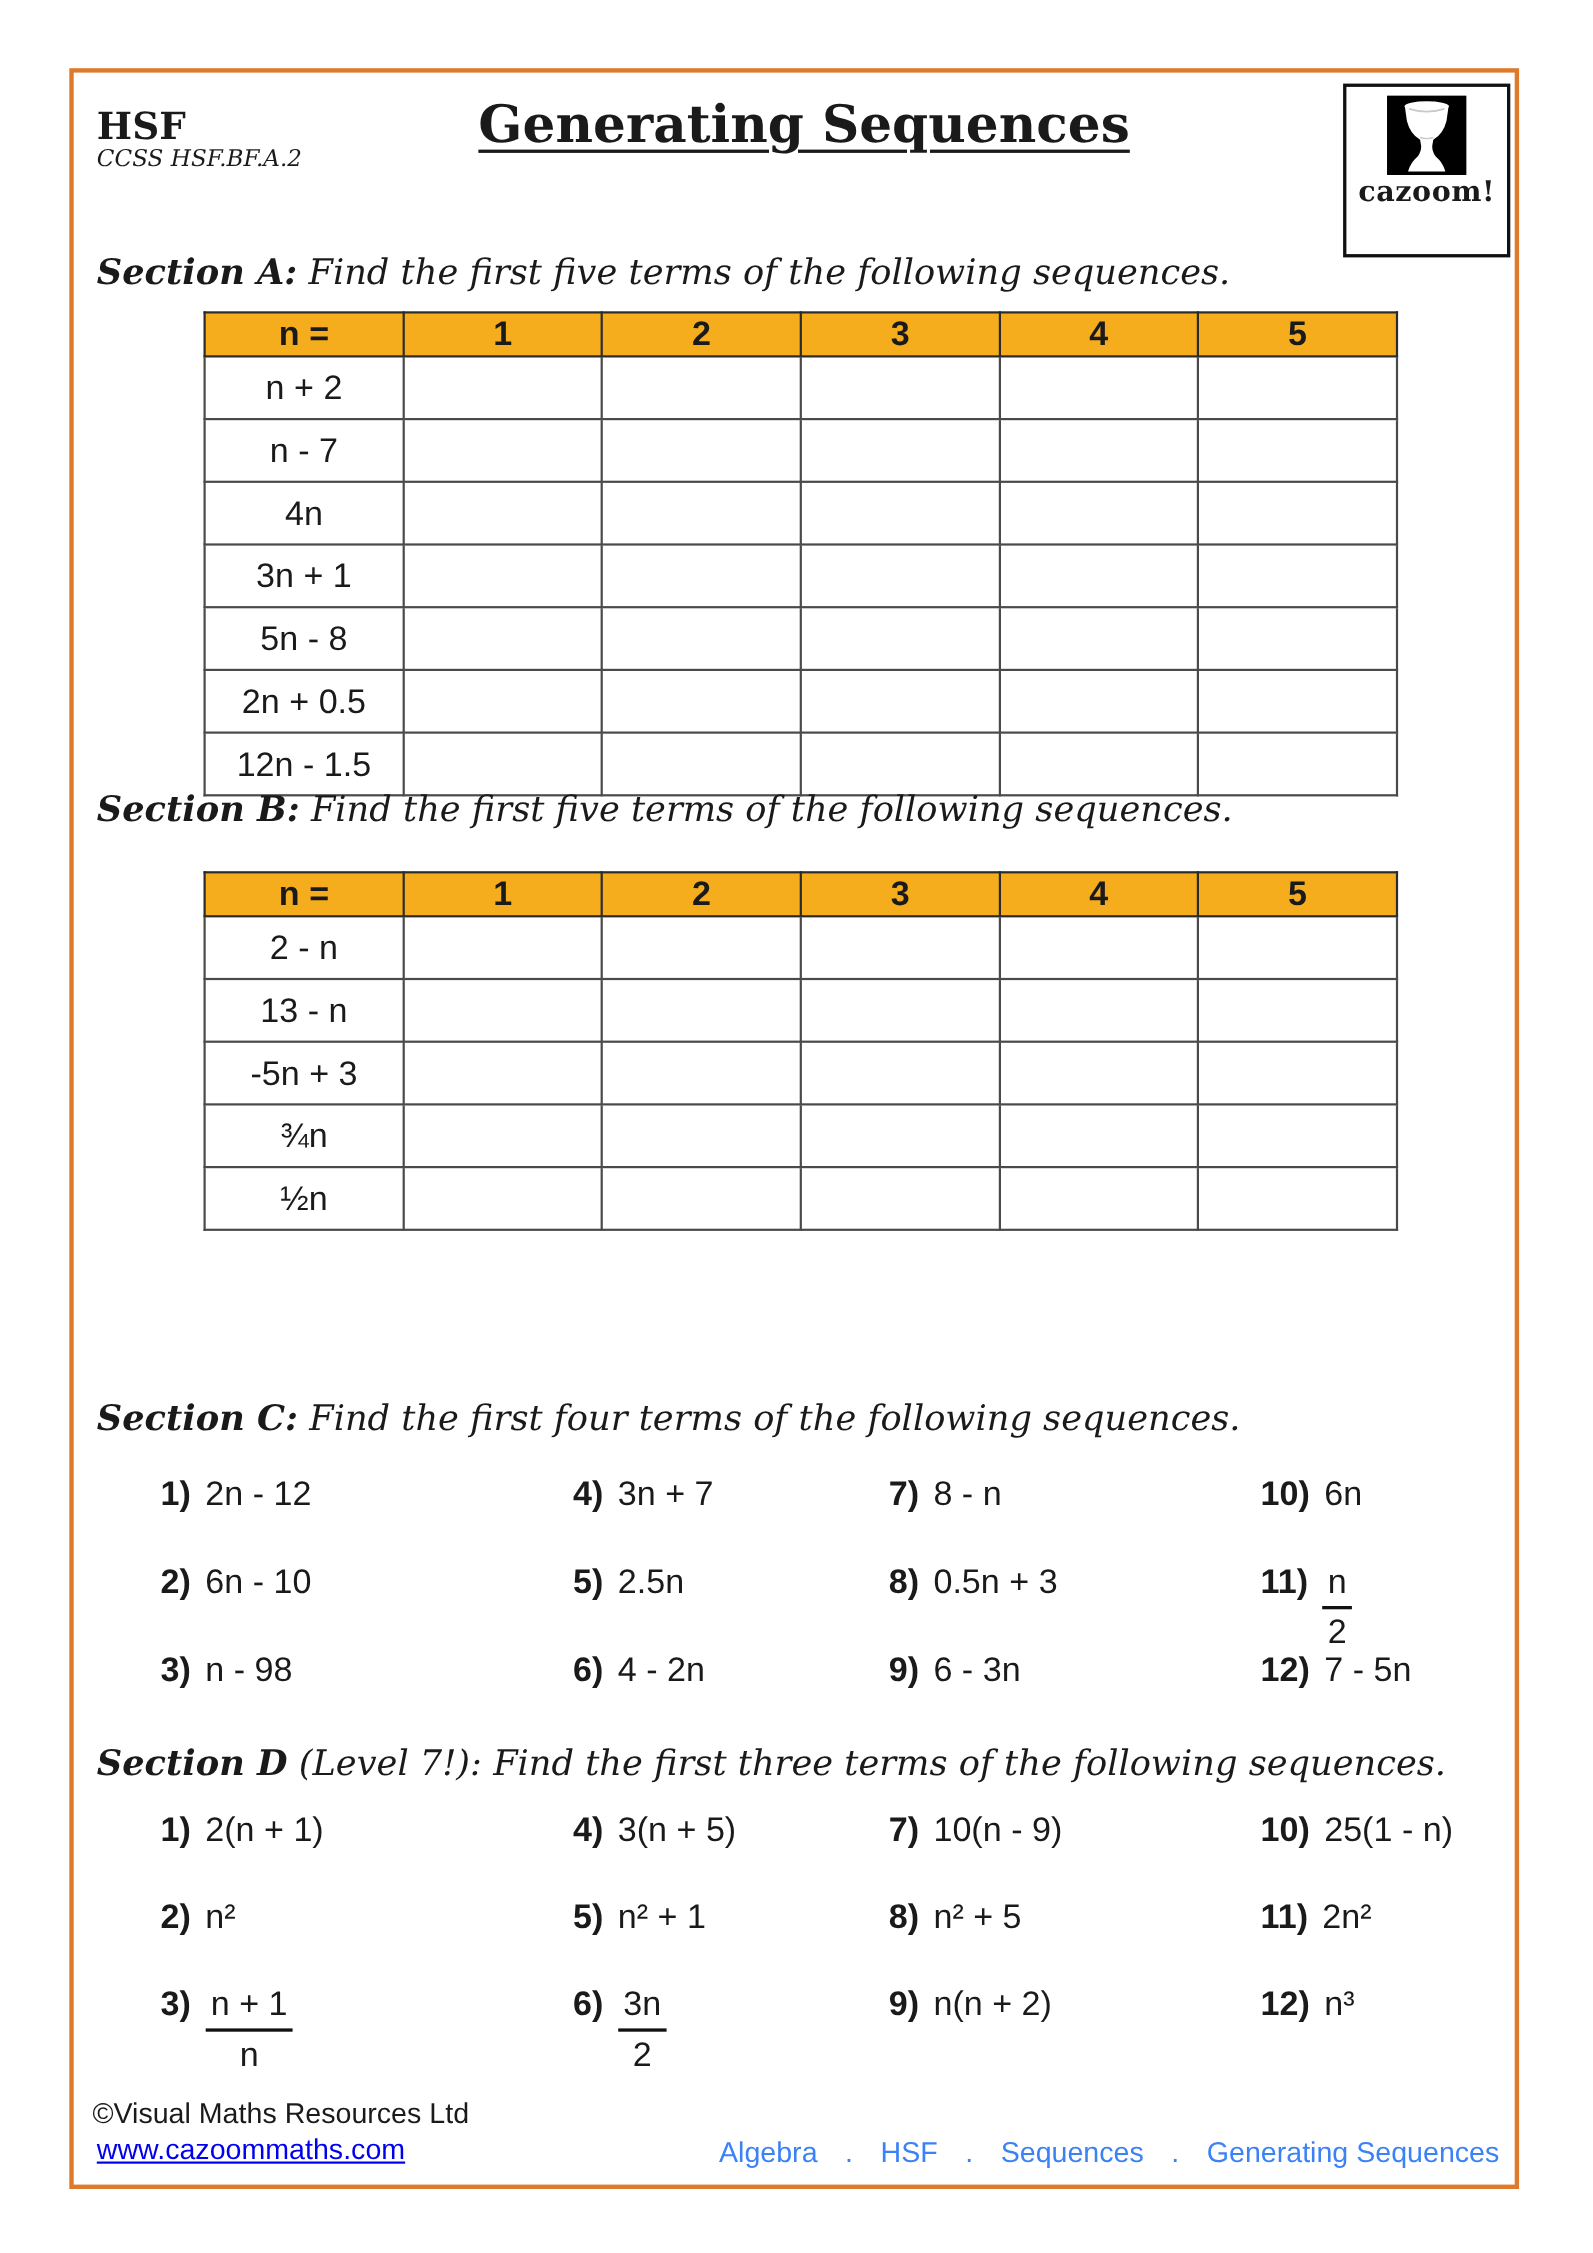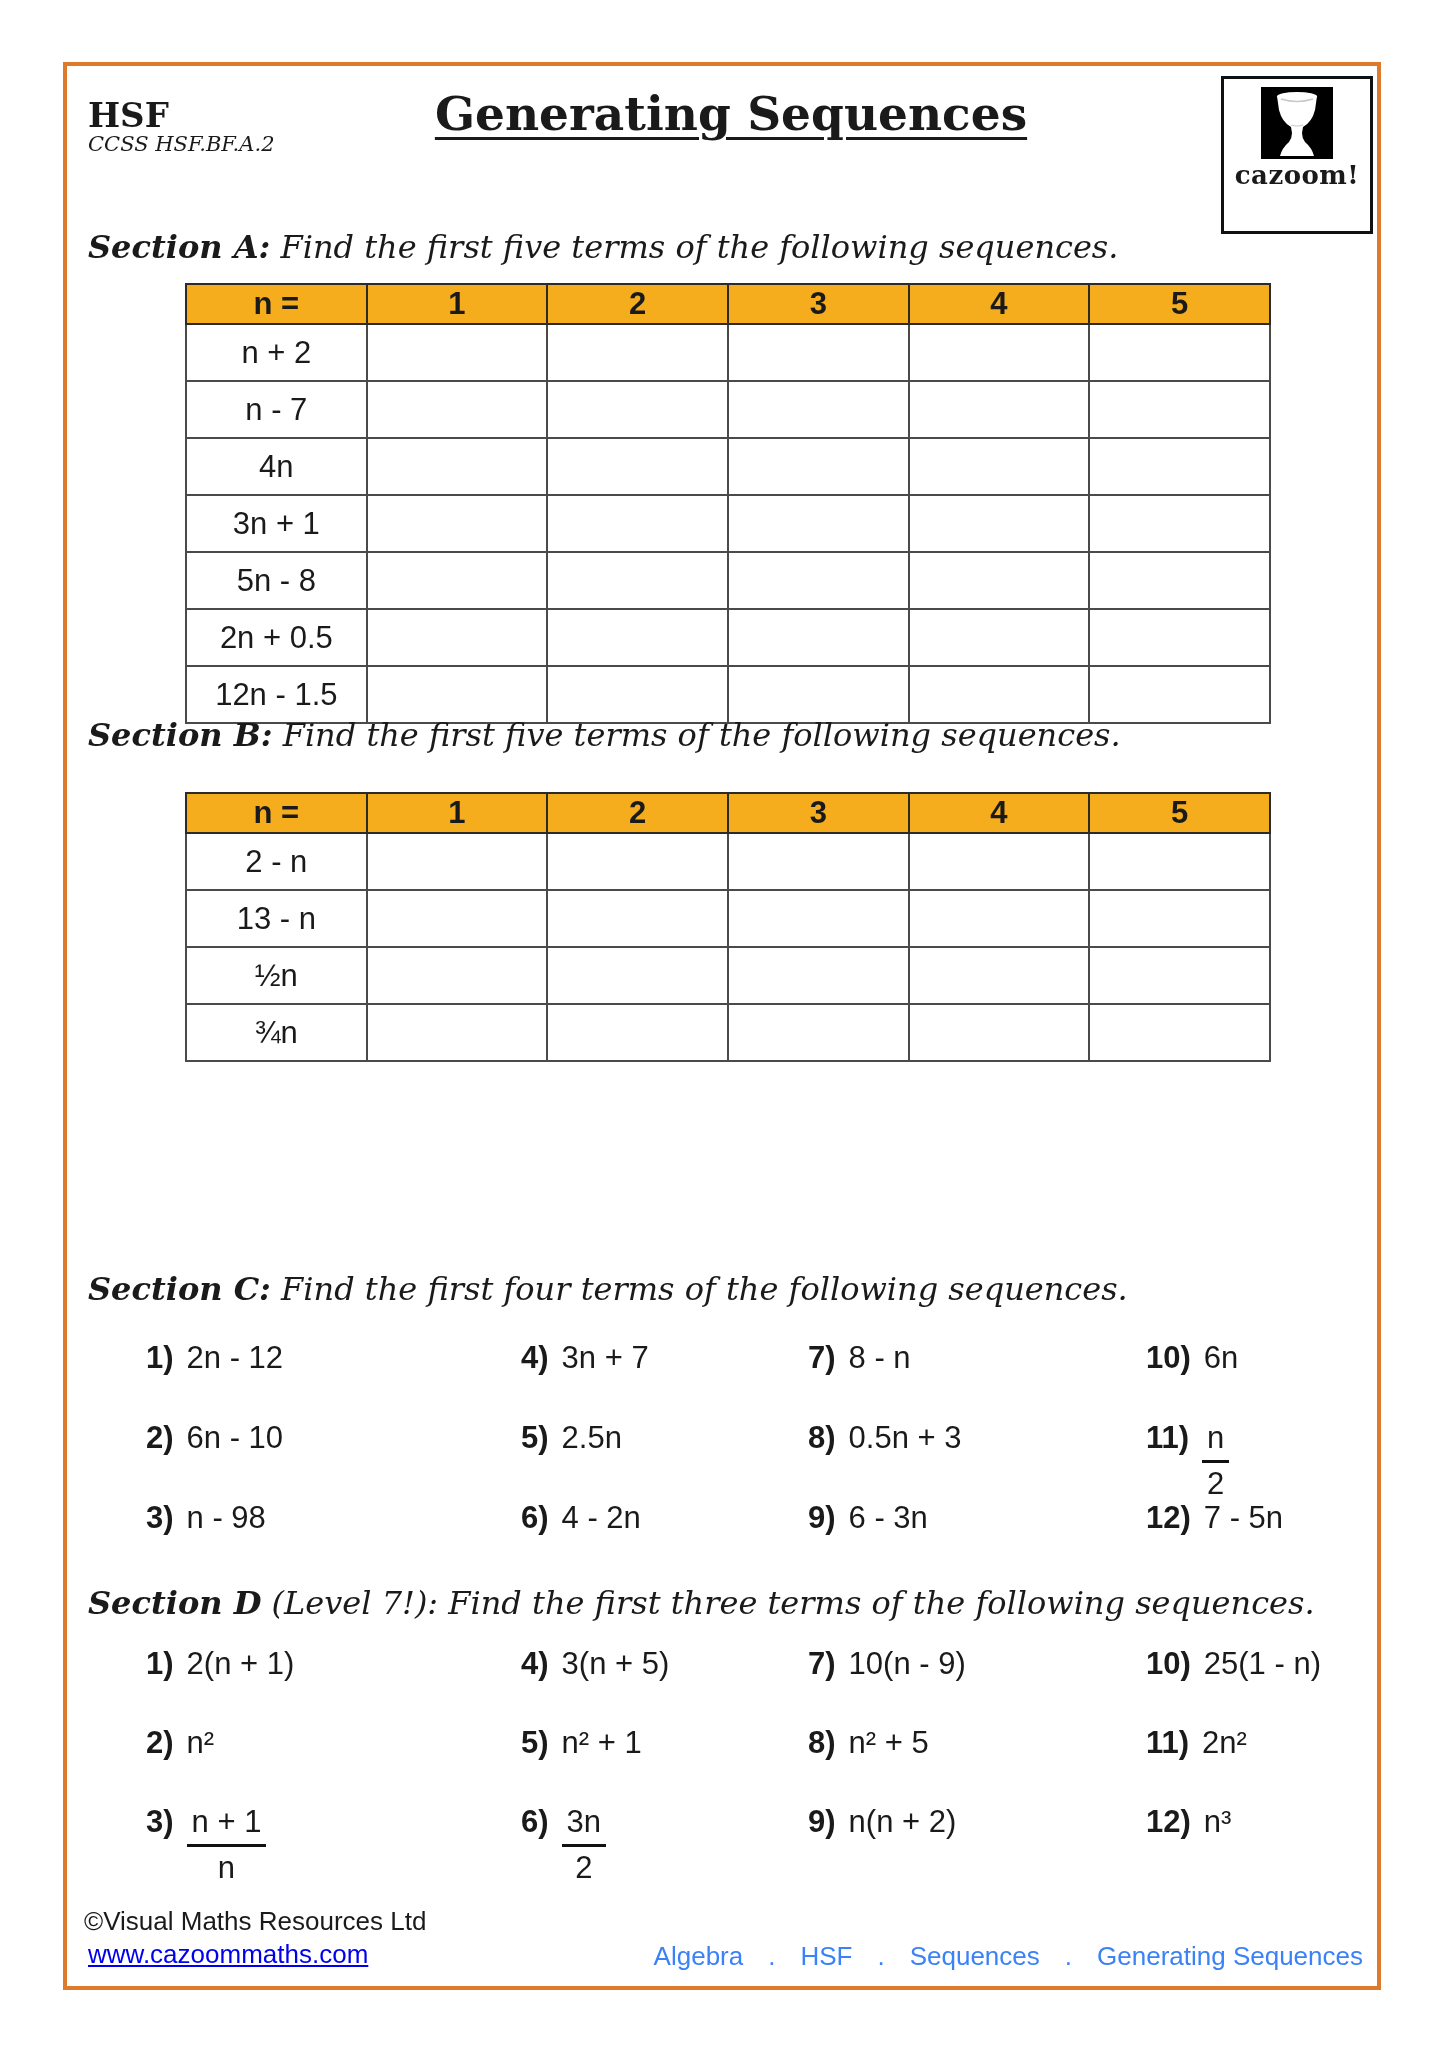--- a/index.html
+++ b/index.html
@@ -181,29 +181,37 @@
       </tr>
     <tr>
         <td>13 - n</td>
         <td></td>
         <td></td>
         <td></td>
         <td></td>
         <td></td>
       </tr>
     <tr>
+        <td>-5n + 3</td>
+        <td></td>
+        <td></td>
+        <td></td>
+        <td></td>
+        <td></td>
+      </tr>
+    <tr>
+        <td>¾n</td>
+        <td></td>
+        <td></td>
+        <td></td>
+        <td></td>
+        <td></td>
+      </tr>
+    <tr>
         <td>½n</td>
-        <td></td>
-        <td></td>
-        <td></td>
-        <td></td>
-        <td></td>
-      </tr>
-    <tr>
-        <td>¾n</td>
         <td></td>
         <td></td>
         <td></td>
         <td></td>
         <td></td>
       </tr>
   </tbody>
 </table>
 
 <div class="heading" style="top:1270px;">

